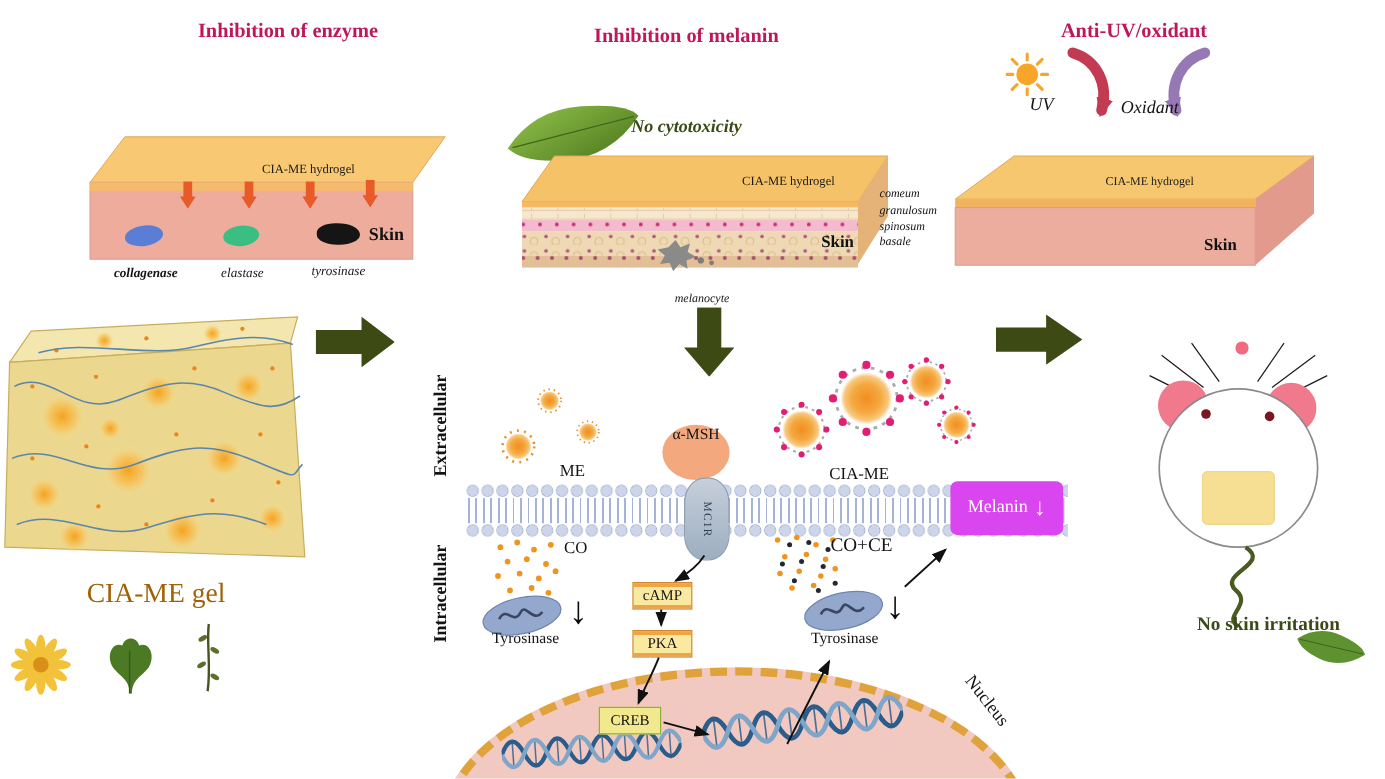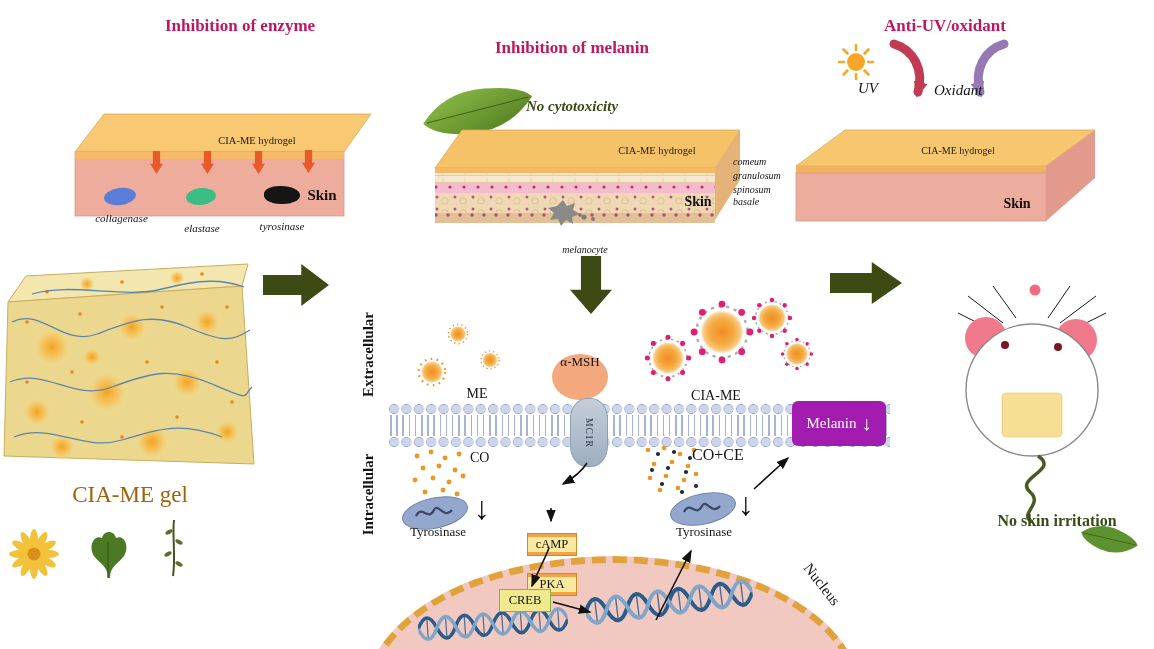--- a/index.html
+++ b/index.html
@@ -19,24 +19,24 @@
   .blob{border-radius:50%;}
   
   .mem-heads{position:absolute;left:0;width:100%;height:12px;background-repeat:repeat-x;
     background-image:radial-gradient(circle at 6px 6px,#CDD5EA 4.3px,#93A2C8 4.5px,rgba(0,0,0,0) 5.4px);
     background-size:12.4px 12px;}
   .mem-tails{position:absolute;left:2px;top:12px;width:99%;height:21px;
     background-image:repeating-linear-gradient(90deg,#A6B3D6 0 1.5px,rgba(0,0,0,0) 1.5px 6.2px);}
   
   .sigbox{display:flex;align-items:center;justify-content:center;font-size:12.5px;
     background:linear-gradient(#F0A446 0 3px,#FAE9A0 3px calc(100% - 3px),#F0A446 calc(100% - 3px));
-    border:1px solid #D08828;margin-top:48px;}
+    border:1px solid #D08828;}
   .crebbox{display:flex;align-items:center;justify-content:center;font-size:12.5px;
     background:#F2E98E;border:1.5px solid #88B23C;}
-  .melaninbox{display:flex;align-items:center;justify-content:center;gap:5px;background:#a21caf;
+  .melaninbox{display:flex;align-items:center;justify-content:center;gap:5px;background:#d946ef;
     border-radius:6px;color:#fff;font-size:15px;}
   .melaninbox .warr{font-weight:bold;font-size:20px;}
   .darr{font-weight:bold;font-size:32px;color:#0a0a0a;line-height:1;}
   .vert-label{font-weight:bold;font-size:15px;transform:rotate(-90deg);transform-origin:center;
     width:120px;text-align:center;}
   .mc1r{background:linear-gradient(#C6CFDA,#9DAEC0);border:1px solid #8FA0B2;
     border-radius:45%/30%;display:flex;align-items:center;justify-content:center;}
   .mc1r span{writing-mode:vertical-rl;font-size:9.5px;letter-spacing:1px;color:#2E3E50;}
   .amsh{background:#F4A87E;border-radius:50%;display:flex;align-items:flex-start;justify-content:center;
     font-size:13px;}
@@ -62,25 +62,25 @@
 
   <div class="abs mini-arrow-down" style="left:150px;top:151px;width:13px;height:23px;"></div>
   <div class="abs mini-arrow-down" style="left:201px;top:151px;width:13px;height:23px;"></div>
   <div class="abs mini-arrow-down" style="left:252px;top:151px;width:13px;height:23px;"></div>
   <div class="abs mini-arrow-down" style="left:302px;top:150px;width:13px;height:23px;"></div>
 
   <div class="abs blob" style="left:104px;top:188px;width:32px;height:17px;background:#5A7ED6;transform:rotate(-8deg);"></div>
   <div class="abs blob" style="left:186px;top:188px;width:30px;height:17px;background:#3BBE82;transform:rotate(-6deg);"></div>
   <div class="abs blob" style="left:264px;top:186px;width:36px;height:18px;background:#151515;border-radius:45% 55% 50% 50%;"></div>
 
-  <div class="abs italic ctr" style="left:84px;top:212px;width:75px;font-size:11px;">collagenase</div>
+  <div class="abs italic ctr" style="left:84px;top:222px;width:75px;font-size:11px;font-weight:bold;">collagenase</div>
   <div class="abs italic ctr" style="left:172px;top:222px;width:60px;font-size:11px;">elastase</div>
   <div class="abs italic ctr" style="left:246px;top:220px;width:72px;font-size:11px;">tyrosinase</div>
 
-  <div class="abs title ctr" style="left:462px;top:20px;width:220px;margin-top:18px;">Inhibition of melanin</div>
+  <div class="abs title ctr" style="left:462px;top:20px;width:220px;">Inhibition of melanin</div>
 
   <svg class="abs" style="left:418px;top:84px;transform:rotate(-10deg);" width="120" height="56" viewBox="0 0 120 56">
     <defs>
         <linearGradient id="lg1" x1="0" y1="0" x2="1" y2="1">
       <stop offset="0" stop-color="#8FBF4A"></stop>
           <stop offset="1" stop-color="#4E7A1E"></stop>
         </linearGradient>
       </defs>
     <path d="M4,30 Q30,2 70,6 Q108,10 116,22 Q88,52 48,48 Q14,44 4,30 z" fill="url(#lg1)"></path>
     <path d="M8,30 Q60,26 112,22" stroke="#3E6318" stroke-width="1" fill="none"></path>

